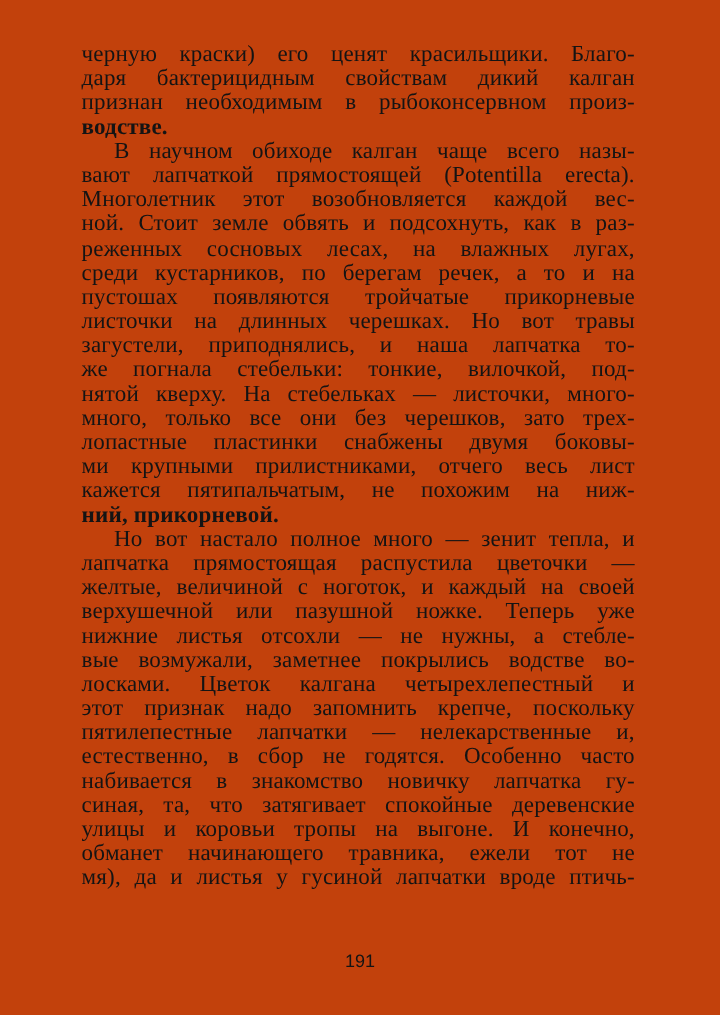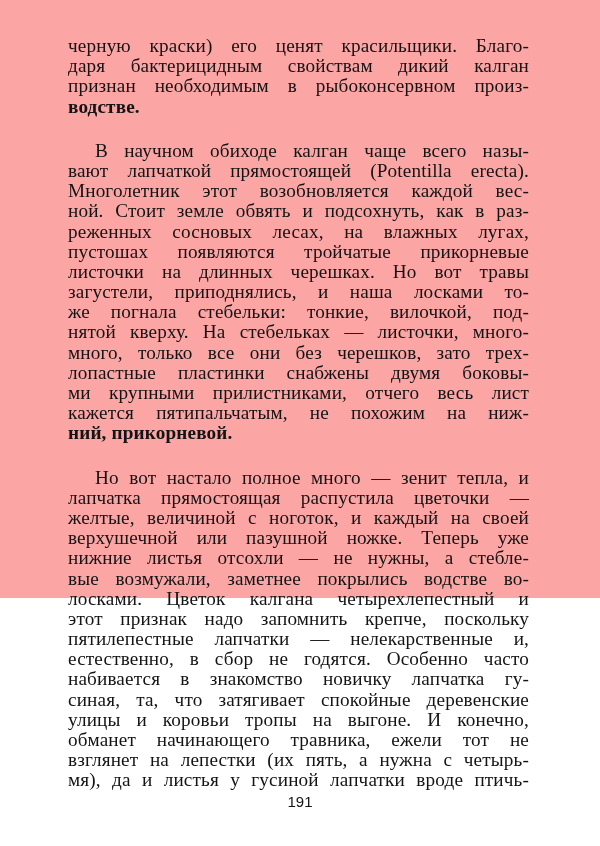--- a/index.html
+++ b/index.html
@@ -1,51 +1,52 @@
 <!DOCTYPE html>
 <html><head>
 <meta charset="utf-8">
 <style>
   html, body { margin:0; padding:0; background:#ffffff; }
   body { width:600px; height:846px; position:relative; overflow:hidden; }
-  .page { position:absolute; left:0; top:0; width:600px; height:598px; background:#fca5a5; }
+  .page { position:absolute; left:0; top:0; width:600px; height:846px; background:#c2410c; }
   .column {
     position:absolute; left:68px; top:36px; width:461px;
     font-family:"Liberation Serif", "DejaVu Serif", serif;
     font-size:19.2px; line-height:20.2px; color:#141414;
     letter-spacing:0.15px;
   }
   .line {
     display:block; height:20.2px; white-space:nowrap;
     text-align:justify; text-align-last:justify;
   }
   .line.last { text-align-last:left;font-weight:bold; }
-  .line.indent { padding-left:27px;margin-top:24px; }
+  .line.indent { padding-left:27px; }
   .pagenum {
     position:absolute; left:0; width:600px; top:793px; text-align:center;
     font-family:"Liberation Sans", "DejaVu Sans", sans-serif; font-size:15px; color:#141414;
   }
 </style>
 </head>
 <body>
 
 <div class="page">
   <div class="column" id="column">
       <span class="line">черную краски) его ценят красильщики. Благо-</span>
       <span class="line">даря бактерицидным свойствам дикий калган</span>
       <span class="line">признан необходимым в рыбоконсервном произ-</span>
       <span class="line last">водстве.</span>
       <span class="line indent">В научном обиходе калган чаще всего назы-</span>
       <span class="line">вают лапчаткой прямостоящей (Potentilla erecta).</span>
       <span class="line">Многолетник этот возобновляется каждой вес-</span>
       <span class="line">ной. Стоит земле обвять и подсохнуть, как в раз-</span>
       <span class="line">реженных сосновых лесах, на влажных лугах,</span>
+      <span class="line">среди кустарников, по берегам речек, а то и на</span>
       <span class="line">пустошах появляются тройчатые прикорневые</span>
       <span class="line">листочки на длинных черешках. Но вот травы</span>
-      <span class="line">загустели, приподнялись, и наша лосками то-</span>
+      <span class="line">загустели, приподнялись, и наша лапчатка то-</span>
       <span class="line">же погнала стебельки: тонкие, вилочкой, под-</span>
       <span class="line">нятой кверху. На стебельках — листочки, много-</span>
       <span class="line">много, только все они без черешков, зато трех-</span>
       <span class="line">лопастные пластинки снабжены двумя боковы-</span>
       <span class="line">ми крупными прилистниками, отчего весь лист</span>
       <span class="line">кажется пятипальчатым, не похожим на ниж-</span>
       <span class="line last">ний, прикорневой.</span>
       <span class="line indent">Но вот настало полное много — зенит тепла, и</span>
       <span class="line">лапчатка прямостоящая распустила цветочки —</span>
       <span class="line">желтые, величиной с ноготок, и каждый на своей</span>
@@ -53,17 +54,16 @@
       <span class="line">нижние листья отсохли — не нужны, а стебле-</span>
       <span class="line">вые возмужали, заметнее покрылись водстве во-</span>
       <span class="line">лосками. Цветок калгана четырехлепестный и</span>
       <span class="line">этот признак надо запомнить крепче, поскольку</span>
       <span class="line">пятилепестные лапчатки — нелекарственные и,</span>
       <span class="line">естественно, в сбор не годятся. Особенно часто</span>
       <span class="line">набивается в знакомство новичку лапчатка гу-</span>
       <span class="line">синая, та, что затягивает спокойные деревенские</span>
       <span class="line">улицы и коровьи тропы на выгоне. И конечно,</span>
       <span class="line">обманет начинающего травника, ежели тот не</span>
-      <span class="line">взглянет на лепестки (их пять, а нужна с четырь-</span>
       <span class="line">мя), да и листья у гусиной лапчатки вроде птичь-</span>
     </div>
   <div class="pagenum">191</div>
 </div>
 
 </body></html>

